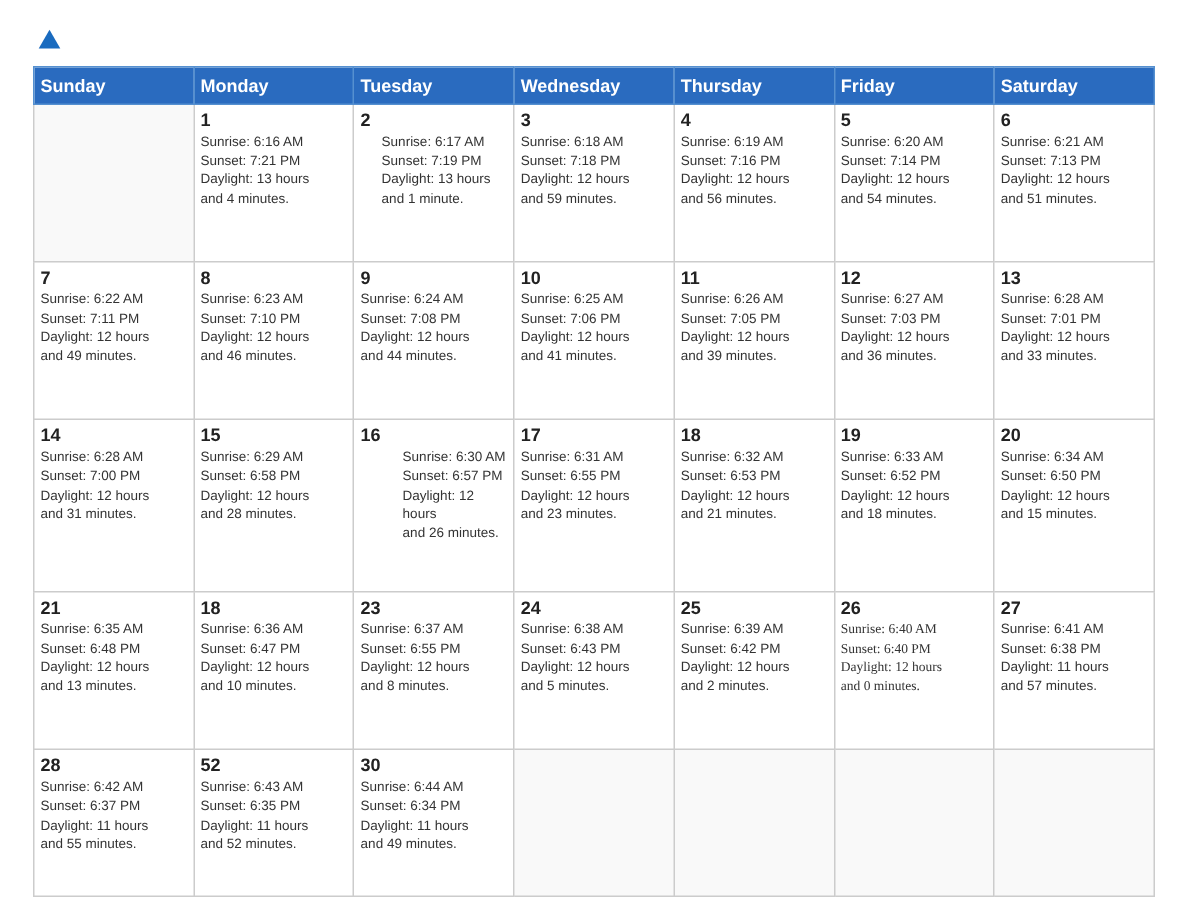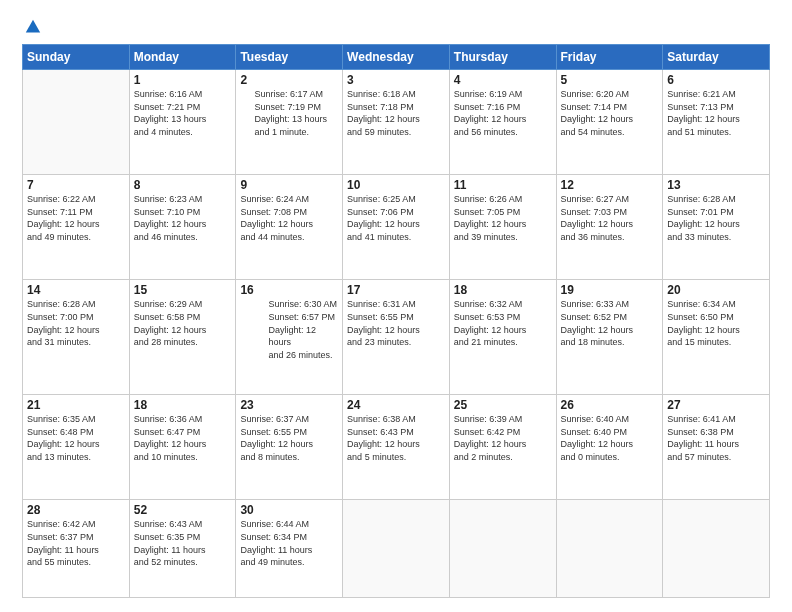--- a/index.html
+++ b/index.html
@@ -315,21 +315,21 @@
           </td>
           <td>
             <span class="day-num">25</span>
             <div class="day-info" style="white-space: pre-line;">Sunrise: 6:39 AM
 Sunset: 6:42 PM
 Daylight: 12 hours
 and 2 minutes.</div>
           </td>
           <td>
             <span class="day-num">26</span>
-            <div class="day-info" style="white-space: pre-line;">Sunrise: 6:40 AM
+            <div class="day-info" style="white-space: pre-line; font-family: Liberation Serif, serif;">Sunrise: 6:40 AM
 Sunset: 6:40 PM
 Daylight: 12 hours
 and 0 minutes.</div>
           </td>
           <td>
             <span class="day-num">27</span>
             <div class="day-info" style="white-space: pre-line;">Sunrise: 6:41 AM
 Sunset: 6:38 PM
 Daylight: 11 hours
 and 57 minutes.</div>

